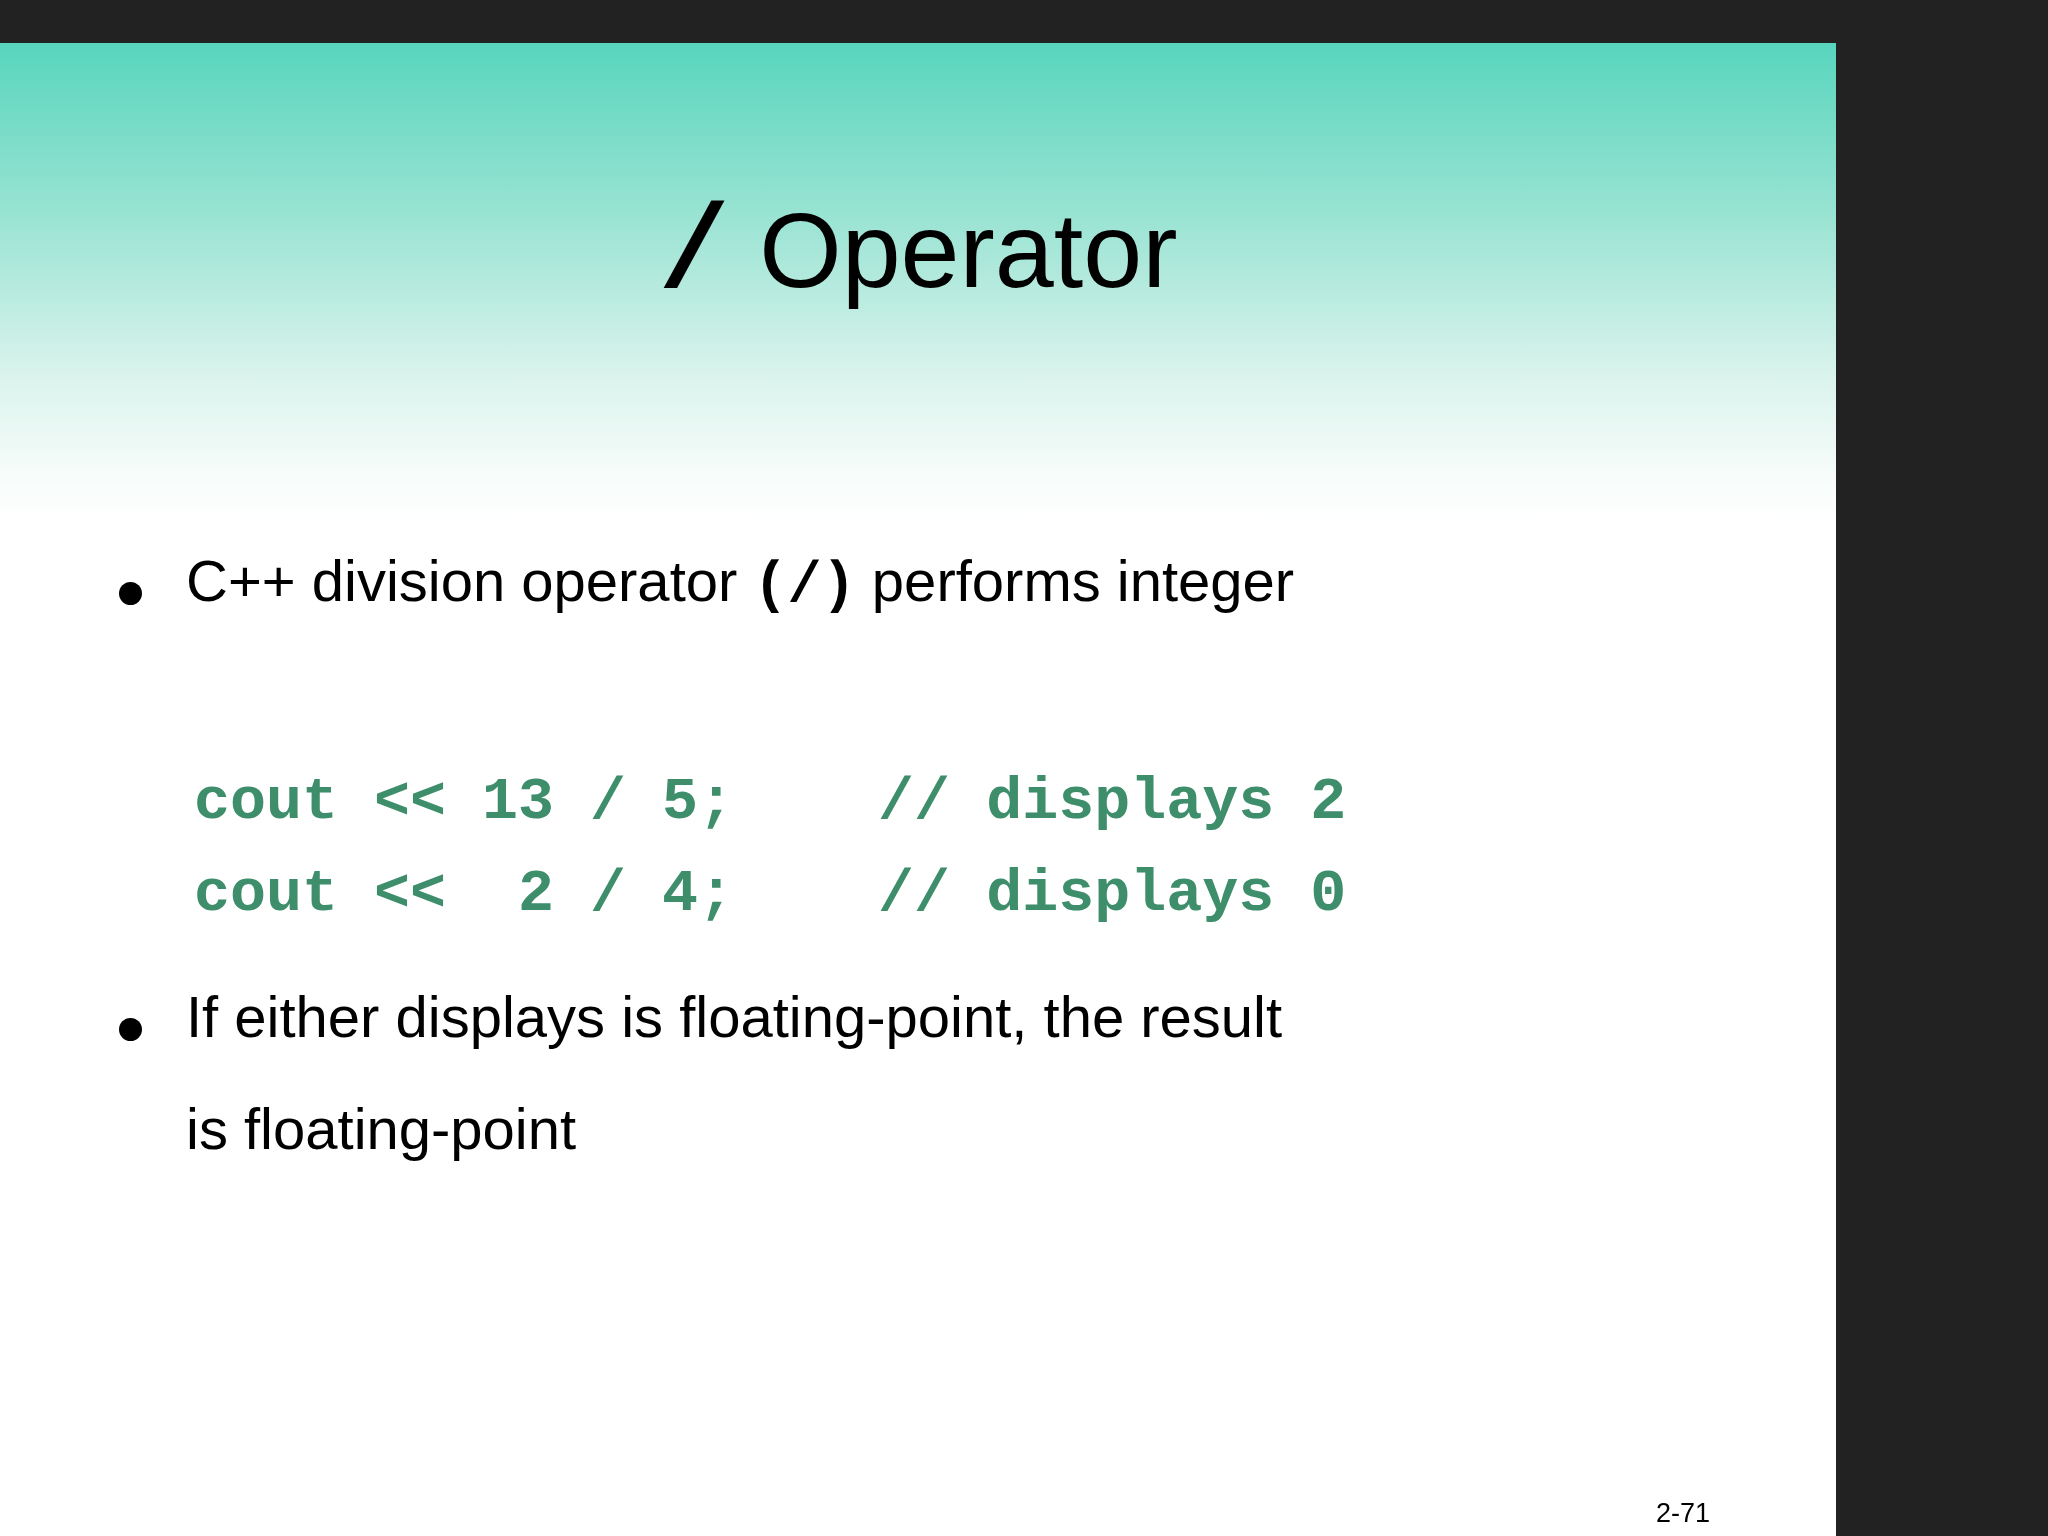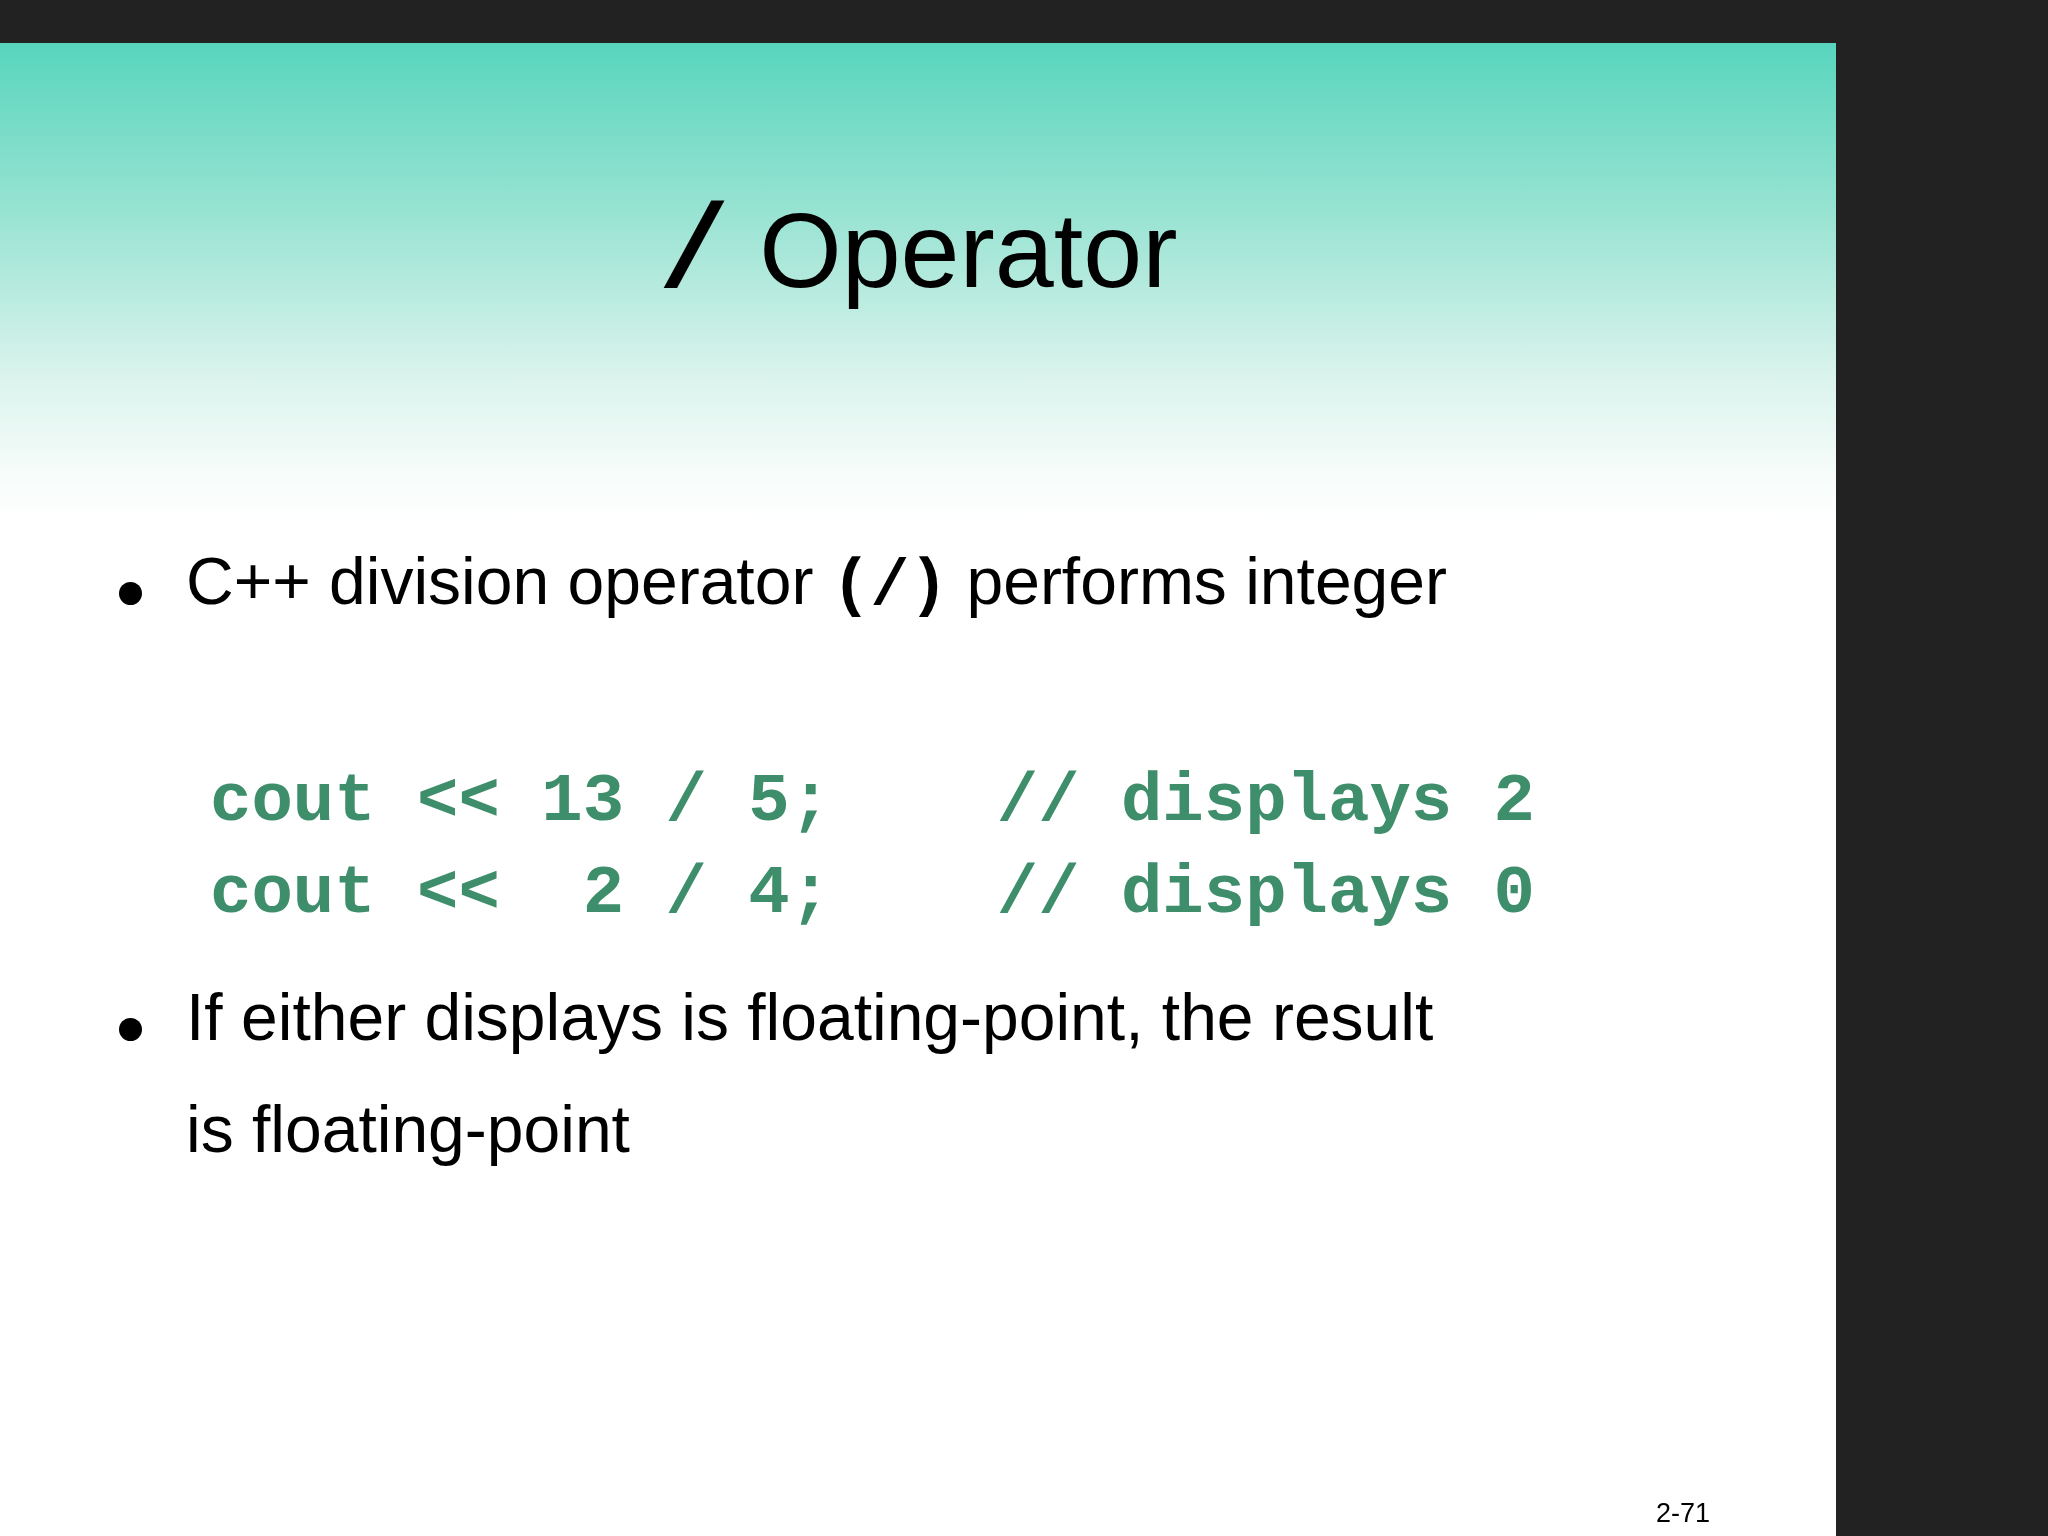--- a/index.html
+++ b/index.html
@@ -51,39 +51,39 @@
     position: absolute;
     left: 2px;
     top: 57px;
     width: 23px;
     height: 23px;
     border-radius: 50%;
     background: var(--text-color, #000000);
   }
   .bullet-text {
     margin-left: 69px;
-    font-size: 66px;
+    font-size: 58px;
     line-height: 112px;
   }
   .bullet-line { white-space: nowrap; }
   .inline-mono {
     font-family: "Liberation Mono", monospace;
     font-weight: bold;
     font-size: 0.98em;
   }
   .bullet-1 { top: 482px; }
   .bullet-2 { top: 918px; }
 
   
   .code-block {
     position: absolute;
-    left: 210px;
+    left: 194px;
     font-family: "Liberation Mono", monospace;
     font-weight: bold;
-    font-size: 69px;
+    font-size: 60px;
     line-height: 92px;
     color: var(--code-color, #3e8e6c);
   }
   .code-line { white-space: pre; }
   .code-1 { top: 713px; }
   .code-2 { top: 1140px; }
 
   
   .page-number {
     position: absolute;

